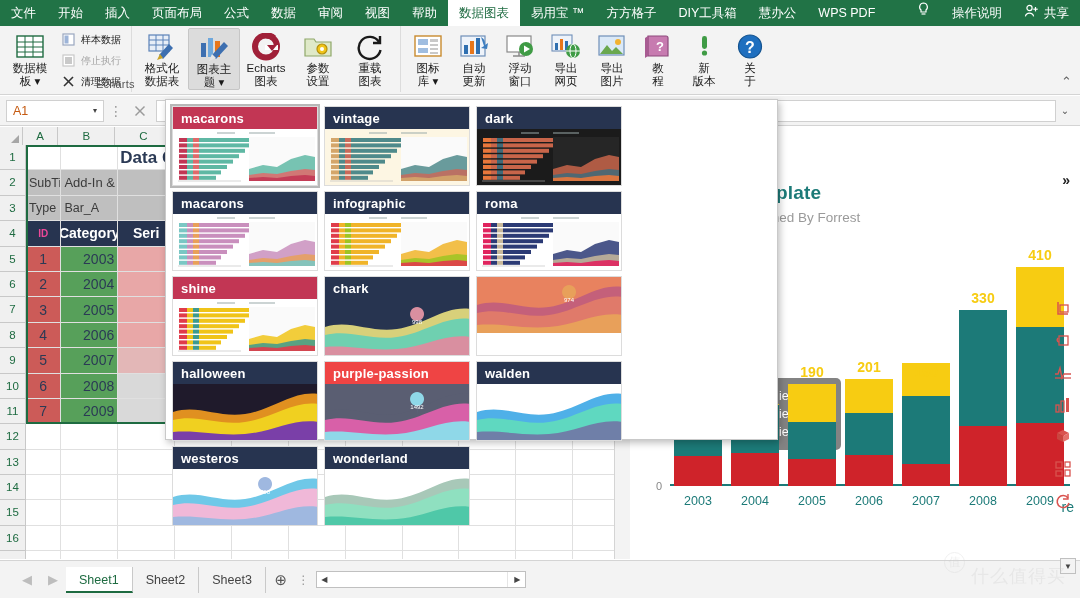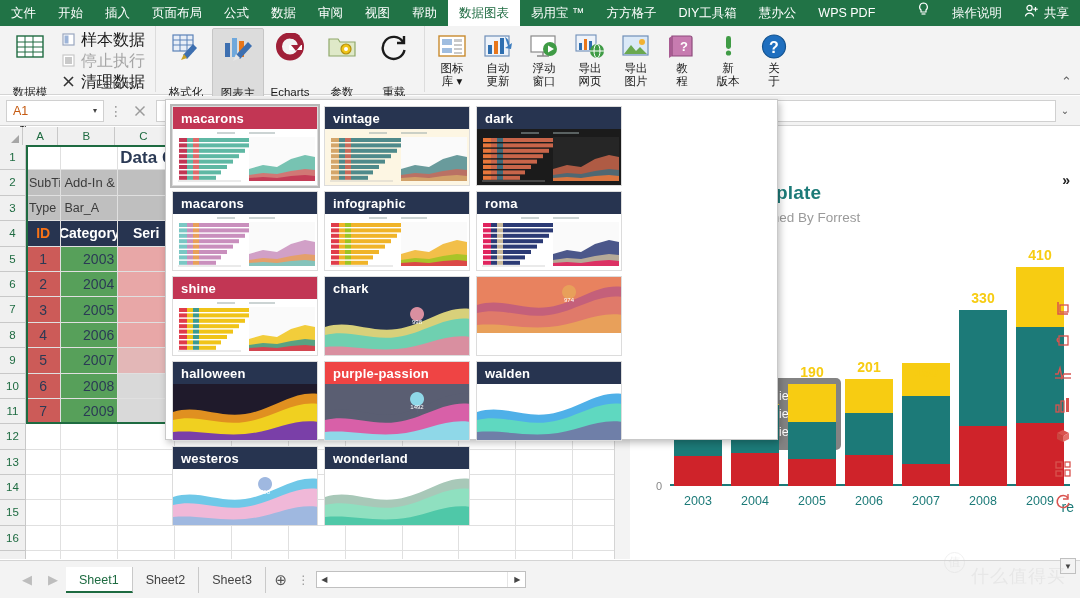--- a/index.html
+++ b/index.html
@@ -29,26 +29,26 @@
     position:absolute; left:0; top:26px; width:1080px; height:69px;
     background:#f3f3f3; border-bottom:1px solid #d4d4d4;
     display:flex; align-items:flex-start;
   }
   .rgroup { display:flex; align-items:flex-start; height:66px; padding:2px 4px 0 4px; border-right:1px solid #dcdcdc; }
   .rbtn {
     display:flex; flex-direction:column; align-items:center; justify-content:flex-start;
     width:46px; padding:3px 1px 0 1px; font-size:11.5px; color:#1a1a1a; line-height:13px;
     text-align:center; cursor:default;
   }
-  .rbtn.wide { width:52px;gap:24px; }
+  .rbtn.wide { width:52px; }
   .rbtn.selected { background:#dcdcdc; border:1px solid #c6c6c6; border-radius:2px; }
   .rbtn .glyph { width:32px; height:31px; display:flex; align-items:center; justify-content:center; }
   .rbtn .lbl { display:block; }
   .rstack { display:flex; flex-direction:column; justify-content:center; height:62px; padding:3px 4px 0 2px; }
-  .rrow { display:flex; align-items:flex-end; font-size:16px; color:#1a1a1a; padding:3px 2px; line-height:15px; white-space:nowrap; }
+  .rrow { display:flex; align-items:flex-end; font-size:10px; color:#1a1a1a; padding:3px 2px; line-height:15px; white-space:nowrap; }
   .rrow.dim { color:#a6a6a6; }
   .rrow .ricon { width:17px; height:15px; margin-right:4px; display:inline-flex; align-items:center; justify-content:center; }
   .ribbon-caption {
     position:absolute; left:96px; top:78px; font-size:11px; color:#555; letter-spacing:.2px;
   }
   #ribbon-collapse { position:absolute; right:8px; top:74px; font-size:13px; color:#666; cursor:pointer; }
 
   
   #formulabar {
     position:absolute; left:0; top:96px; width:1080px; height:30px;
@@ -485,21 +485,21 @@
         <div class="cell" style="width: 65px; background: rgb(191, 191, 191);"></div>
         <div class="cell" style="width: 65px;"></div>
         <div class="cell" style="width: 65px;"></div>
         <div class="cell" style="width: 65px;"></div>
         <div class="cell" style="width: 65px;"></div>
         <div class="cell" style="width: 65px;"></div>
         <div class="cell" style="width: 65px;"></div>
         <div class="cell" style="width: 65px;"></div>
       </div>
       <div class="row">
-        <div class="cell" style="width: 40px; background: rgb(39, 52, 80); color: #f97316; font-size: 14px; font-weight: bold; justify-content: center;">ID</div>
+        <div class="cell" style="width: 40px; background: rgb(39, 52, 80); color: #ec4899; font-size: 10px; font-weight: bold; justify-content: center;">ID</div>
         <div class="cell" style="width: 65px; background: rgb(39, 52, 80); color: rgb(255, 255, 255); font-size: 14px; font-weight: bold; justify-content: center;">Category</div>
         <div class="cell" style="width: 65px; background: rgb(39, 52, 80); color: rgb(255, 255, 255); font-size: 14px; font-weight: bold; justify-content: center;">Seri</div>
         <div class="cell" style="width: 65px; background: rgb(39, 52, 80);"></div>
         <div class="cell" style="width: 65px;"></div>
         <div class="cell" style="width: 65px;"></div>
         <div class="cell" style="width: 65px;"></div>
         <div class="cell" style="width: 65px;"></div>
         <div class="cell" style="width: 65px;"></div>
         <div class="cell" style="width: 65px;"></div>
         <div class="cell" style="width: 65px;"></div>

